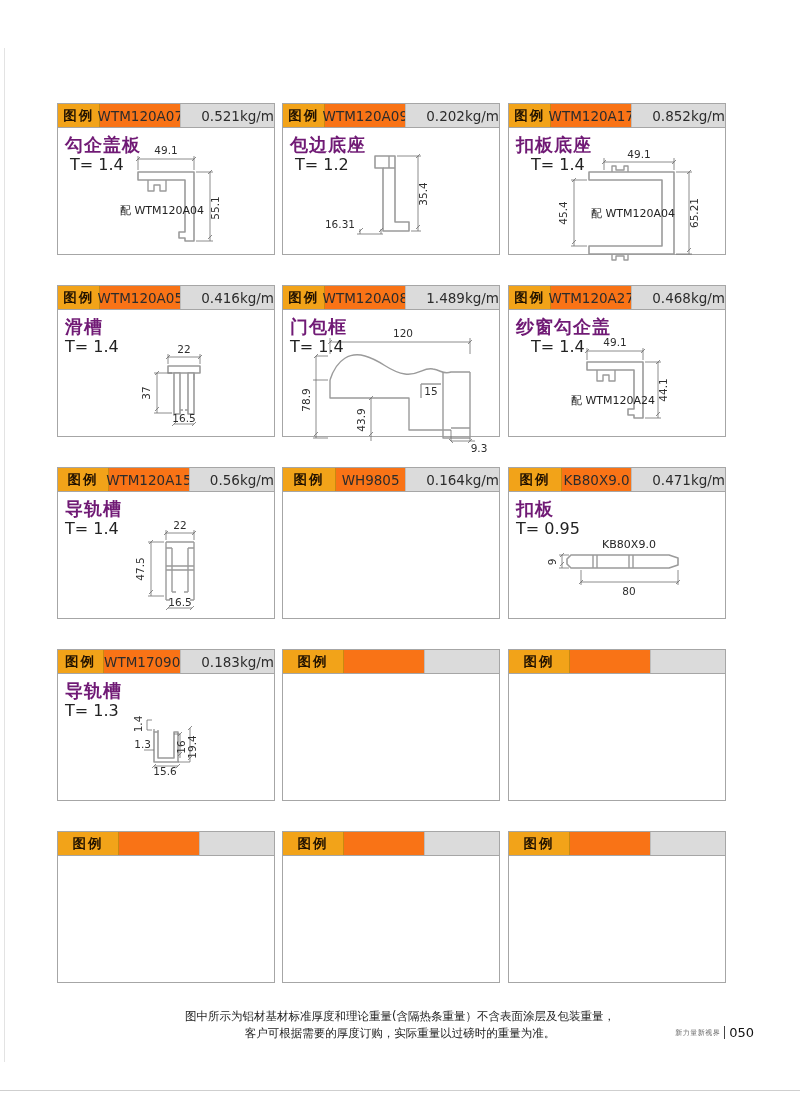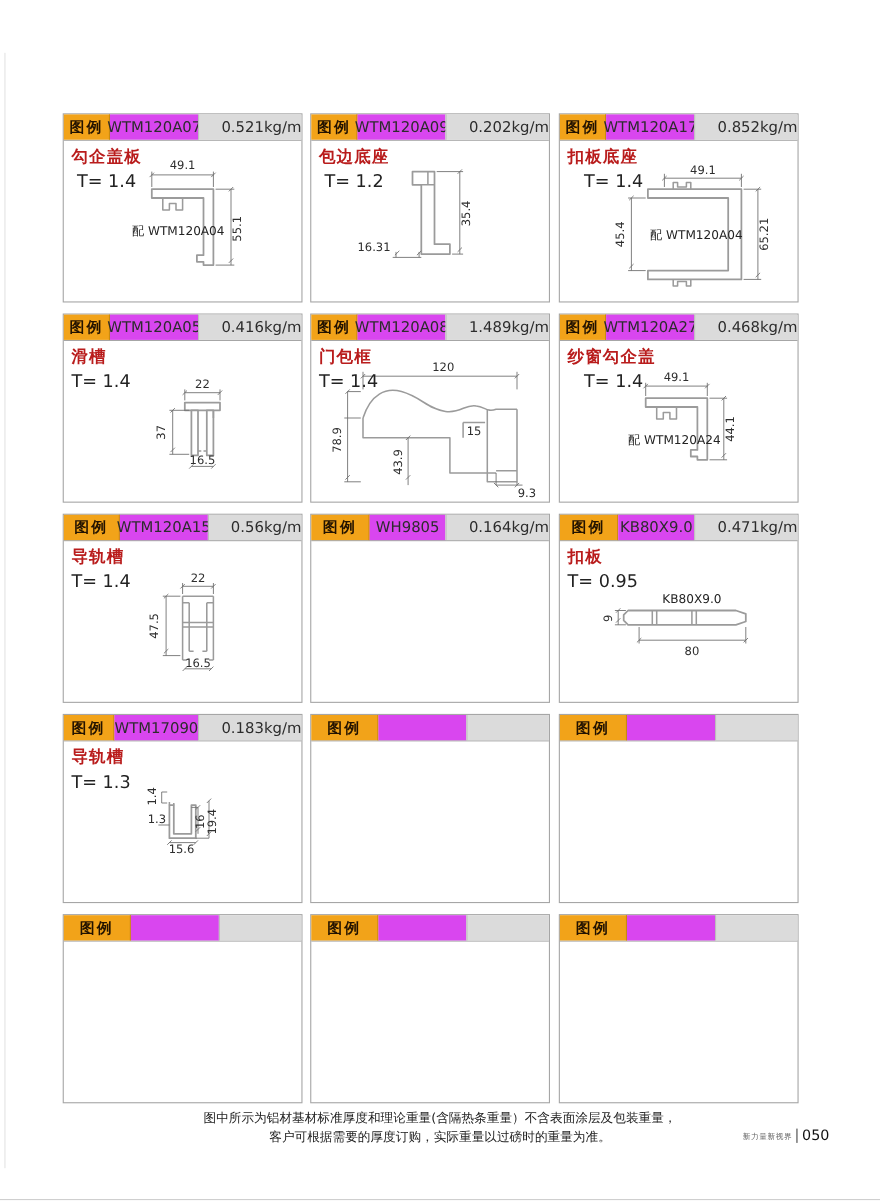--- a/index.html
+++ b/index.html
@@ -8,41 +8,41 @@
     width:800px; height:1093px; position:relative;
     font-family:"DejaVu Sans","Liberation Sans",sans-serif;
     color:#111; overflow:hidden;
   }
   .page { position:absolute; inset:0; background:#fff; }
   .edge-left { position:absolute; left:4px; top:48px; width:1px; height:1014px; background:#e3e3e3; }
   .edge-bottom { position:absolute; left:0; top:1090px; width:800px; height:1px; background:#cfcfcf; }
 
   .grid { position:absolute; left:57px; top:103px; width:669px; height:902px; }
   .cell {
-    position:absolute; width:218px; height:172px;
+    position:absolute; width:218px; height:152px;
     border:1px solid #a6a6a6; background:#fff;
   }
   .cell-header { display:flex; height:24px; border-bottom:1px solid #a6a6a6; }
   .hdr-legend {
     width:61px; background:#F2A319; color:#231300; font-weight:bold;
     font-size:13.5px; display:flex; align-items:center; justify-content:center;
     letter-spacing:2px; border-right:1px solid #c98a10;
   }
   .hdr-code {
-    width:80px; background:#d946ef; font-size:13.5px; color:#2c2c2c;
+    width:80px; background:#f97316; font-size:13.5px; color:#2c2c2c;
     display:flex; align-items:center; justify-content:center; white-space:nowrap;
   }
   .hdr-weight {
     flex:1; background:#DBDBDB; font-size:13.5px; color:#2c2c2c;
     display:flex; align-items:center; justify-content:center; white-space:nowrap;
     border-left:1px solid #bdbdbd;
     padding-left:20px;
   }
   .cell-body { position:relative; height:148px; }
-  .cell-title { position:absolute; left:7px; top:5px; font-size:15px; font-weight:600; color:#b91c1c; letter-spacing:1px; }
+  .cell-title { position:absolute; left:7px; top:5px; font-size:18px; font-weight:600; color:#701a75; letter-spacing:1px; }
   .cell-thickness { position:absolute; left:12px; top:27px; font-size:16px; color:#222; }
   svg.drawing { position:absolute; left:0; top:0; width:216px; height:147px; display:block; }
 
   .profile { fill:#fff; stroke:#9b9b9b; stroke-width:1.6; stroke-linejoin:round; }
   .pline   { fill:none; stroke:#9b9b9b; stroke-width:1.4; stroke-linejoin:round; }
   .dim     { fill:none; stroke:#6f6f6f; stroke-width:0.8; }
   .dimtext { font-size:10.5px; fill:#2e2e2e; }
   .notetext{ font-size:11px; fill:#232323; }
   .proflbl { font-size:11px; fill:#232323; }
 

